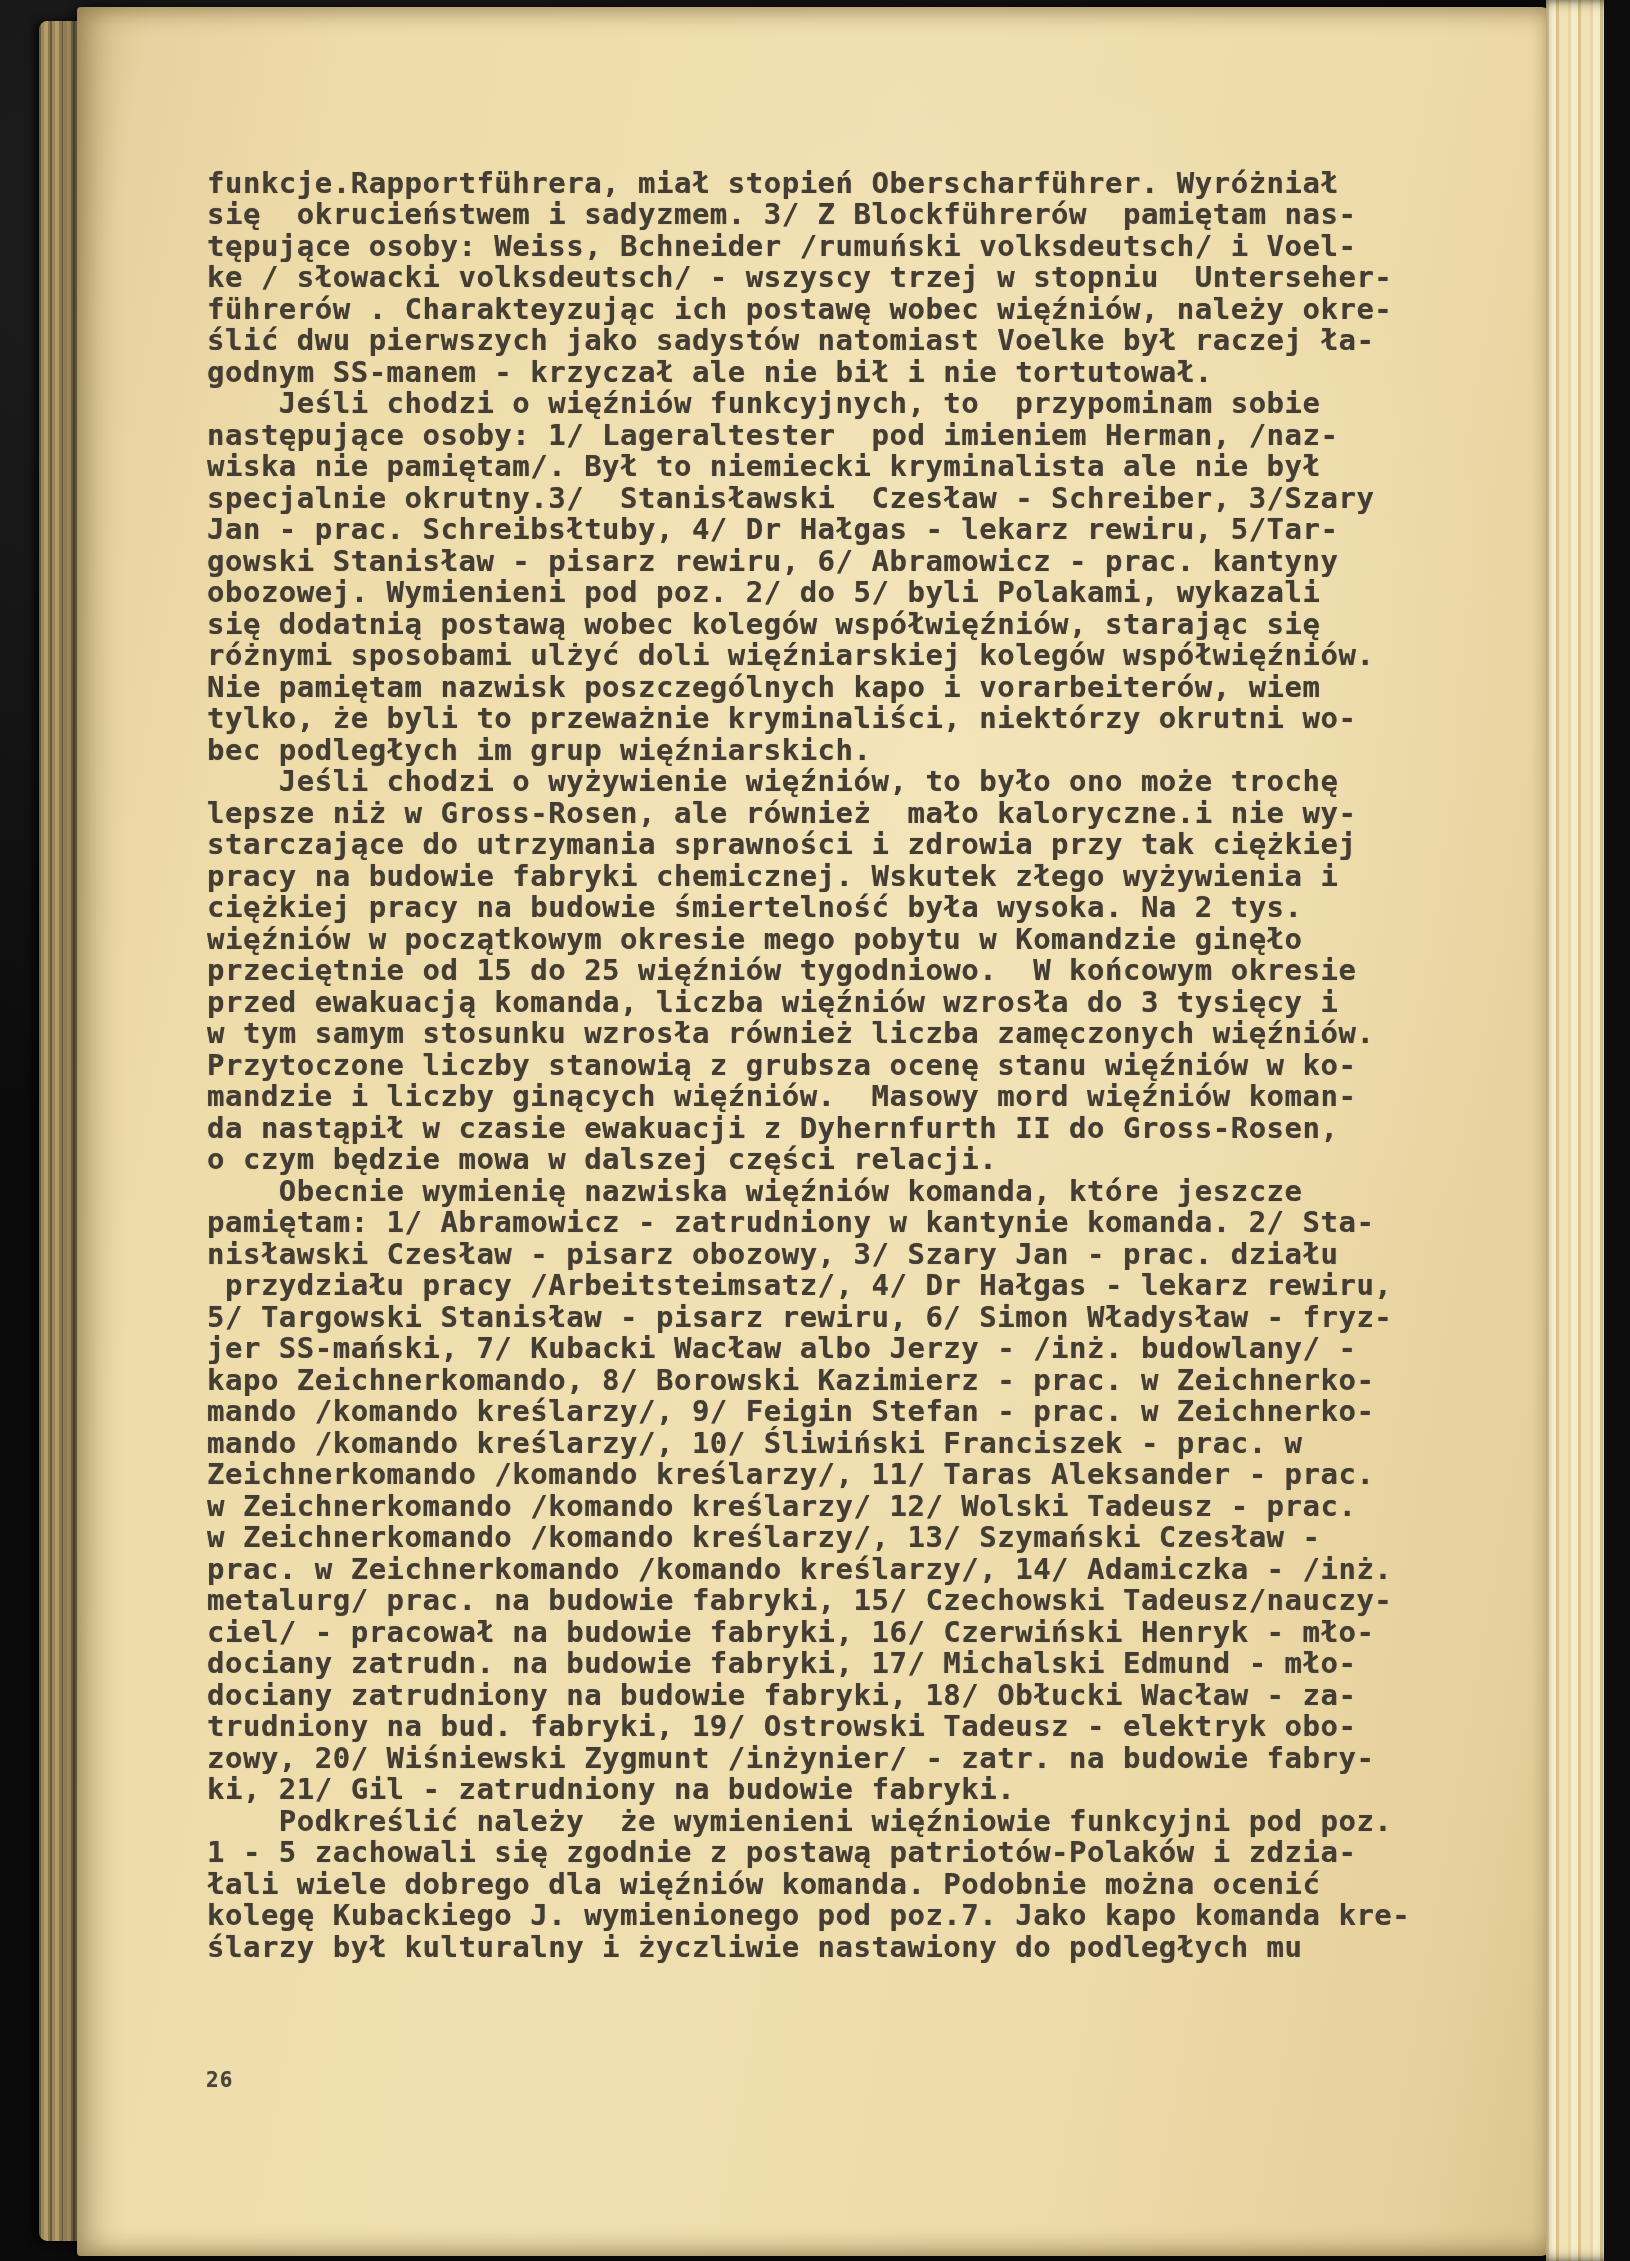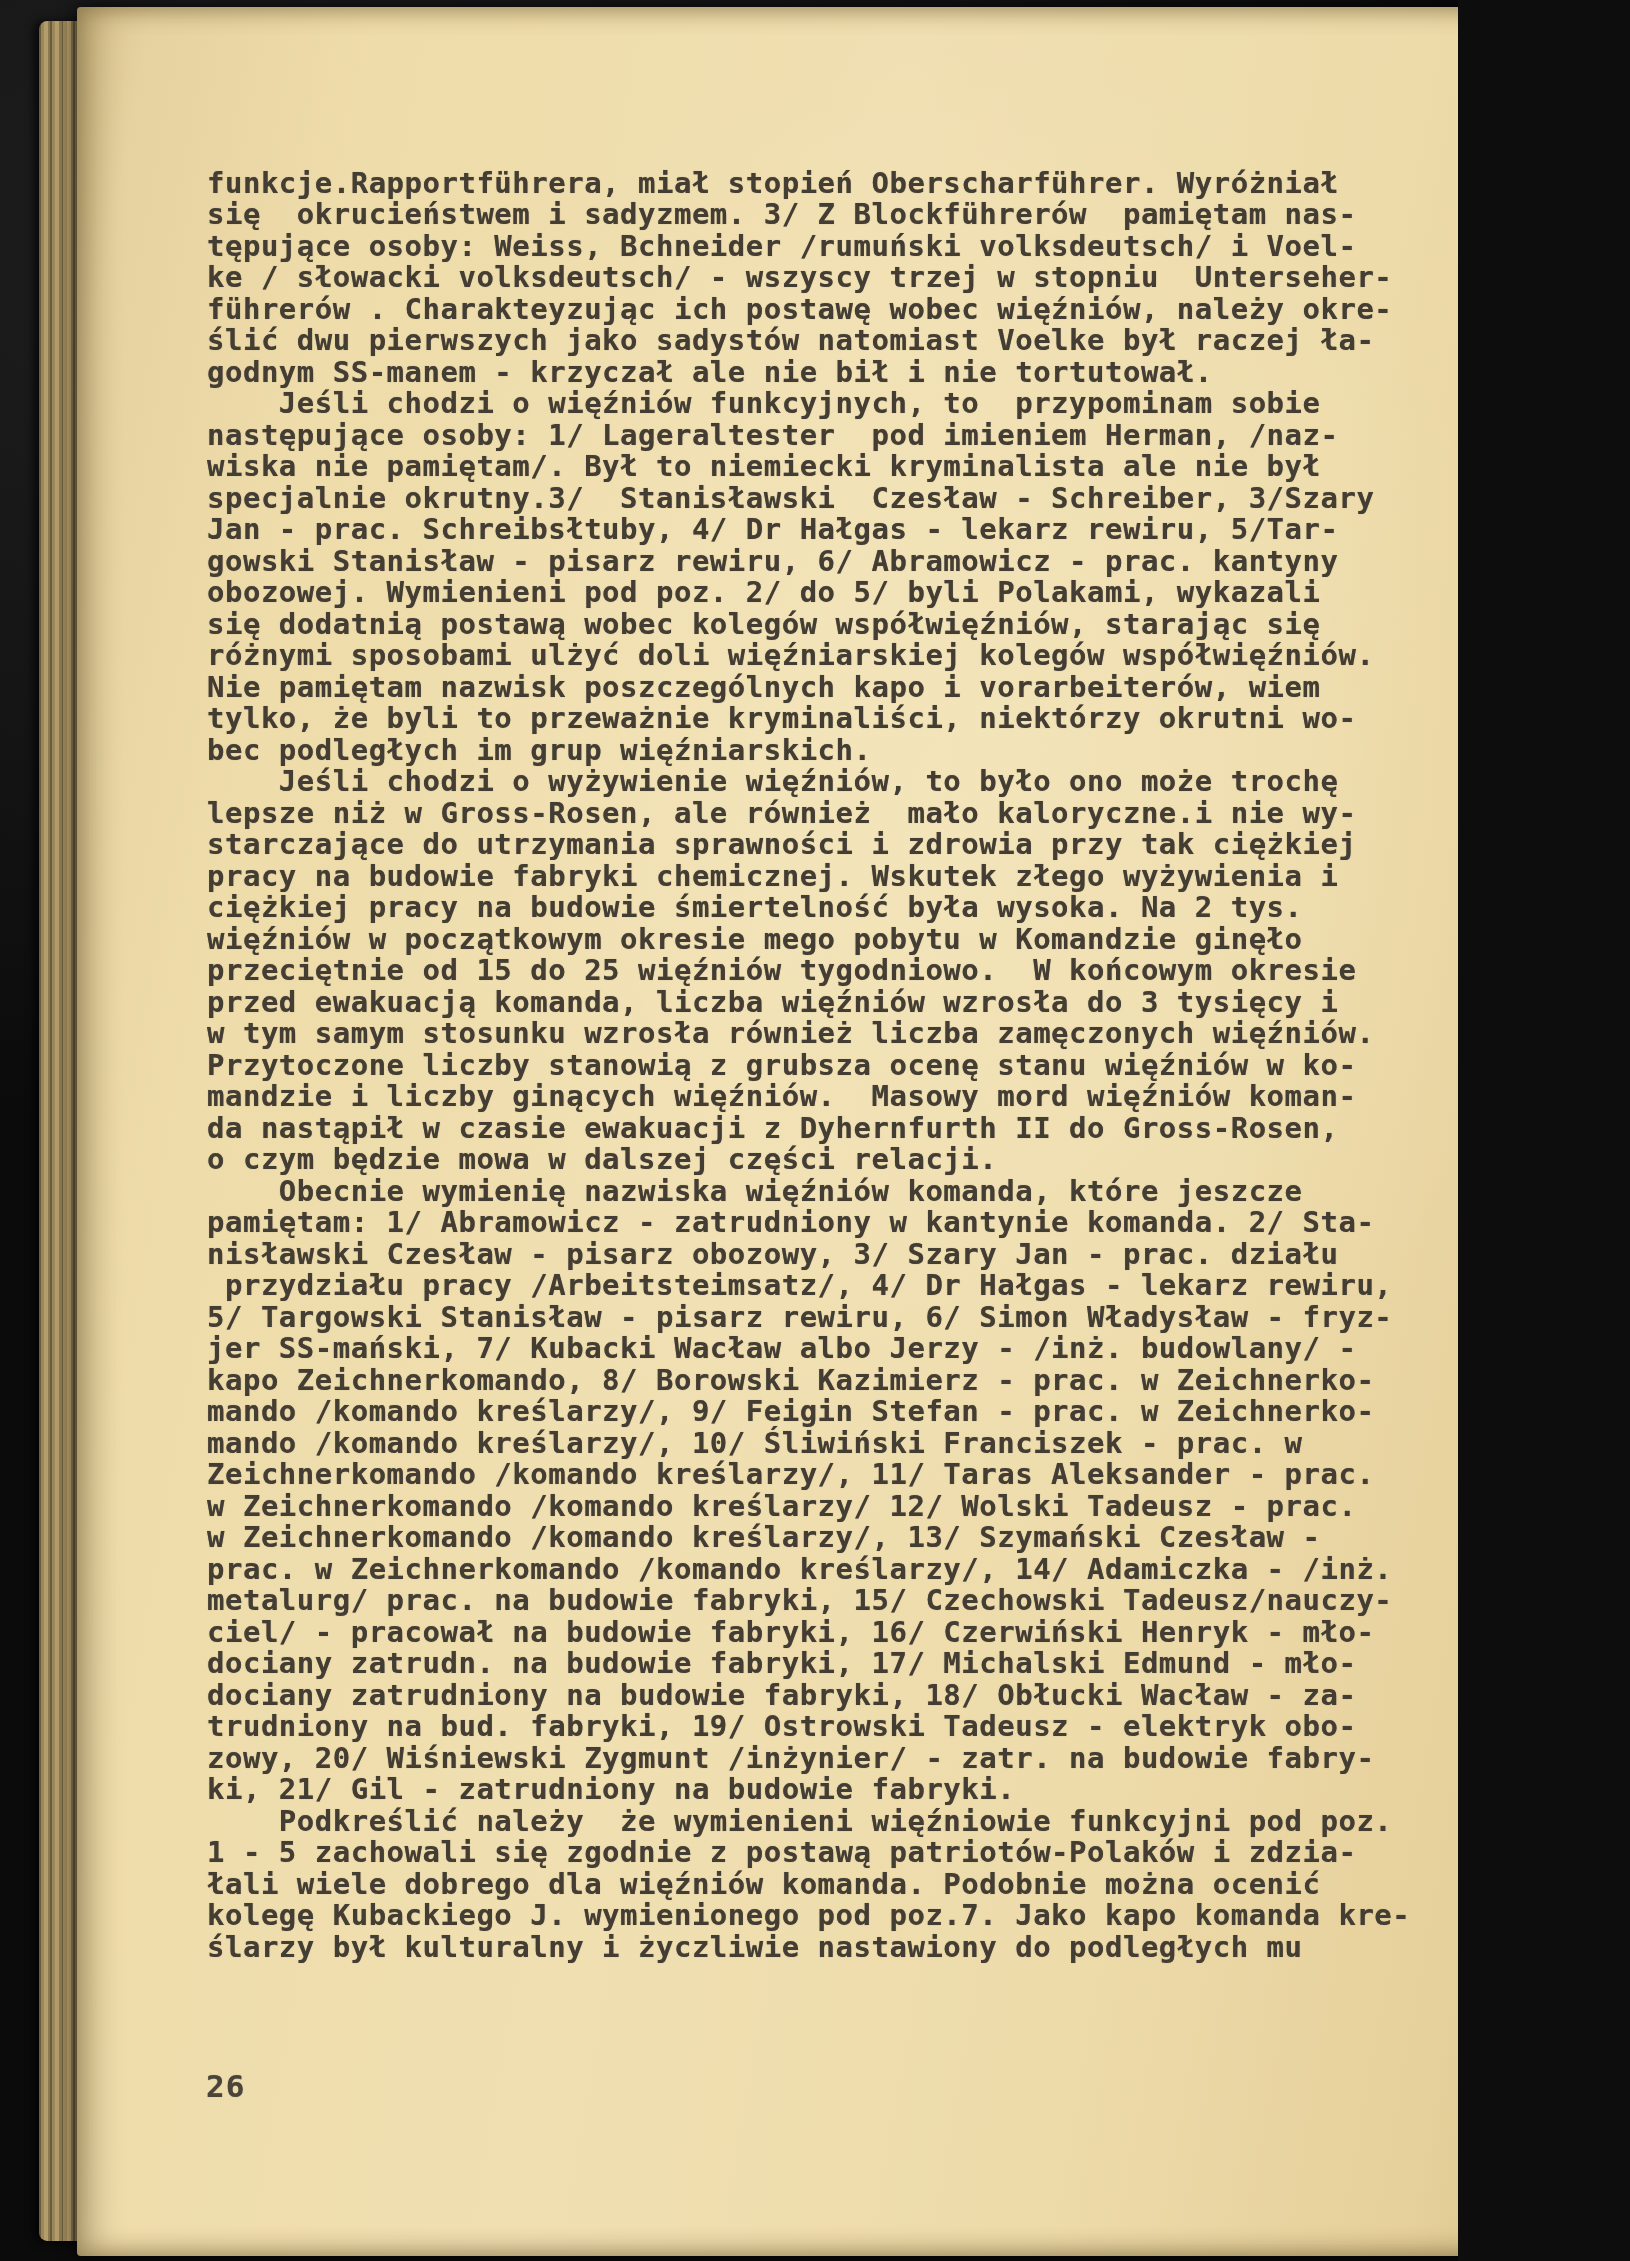--- a/index.html
+++ b/index.html
@@ -3,21 +3,21 @@
 <meta charset="utf-8">
 <style>
   html, body { margin: 0; padding: 0; }
   body {
     width: 1631px; height: 2261px;
     background: #0d0d0d;
     font-family: "DejaVu Sans Mono", monospace;
     overflow: hidden;
   }
   .scene {
-    position: relative; width: 1458px; height: 2261px;
+    position: relative; width: 1604px; height: 2261px;
     background:
       radial-gradient(1305px 897px at 15% 10%, #1e1e1e 0%, #151515 55%, #0b0b0b 100%);
     overflow: hidden;
   }
   
   .stack-left {
     position: absolute; left: 39px; top: 21px; width: 44px; height: 2220px;
     background: repeating-linear-gradient(90deg,
       #6b5c3d 0 1.6px, #9c8759 1.6px 4.9px, #b49d6b 4.9px 9px, #8d7950 9px 11.4px);
     border-radius: 8.2px 0 0 8.2px;
@@ -50,21 +50,21 @@
     position: absolute; left: 130px; top: 161px; width: 1329px;
     font-size: 29px; line-height: 31.5px;
     font-weight: bold;
     letter-spacing: 0.5px;
     color: #433d33;
     white-space: pre;
     text-shadow: 0 0 0.8px rgba(62,56,46,.55);
   }
   .page-number {
     position: absolute; left: 129px; top: 2061px;
-    font-size: 31px; font-weight: bold; letter-spacing: 1.2px;
+    font-size: 21px; font-weight: bold; letter-spacing: 1.2px;
     color: #4a443a;
     text-shadow: 0 0 0.8px rgba(62,56,46,.5);
   }
 </style>
 </head>
 <body>
 
 <div class="scene">
   <div class="stack-left"></div>
   <div class="paper">

